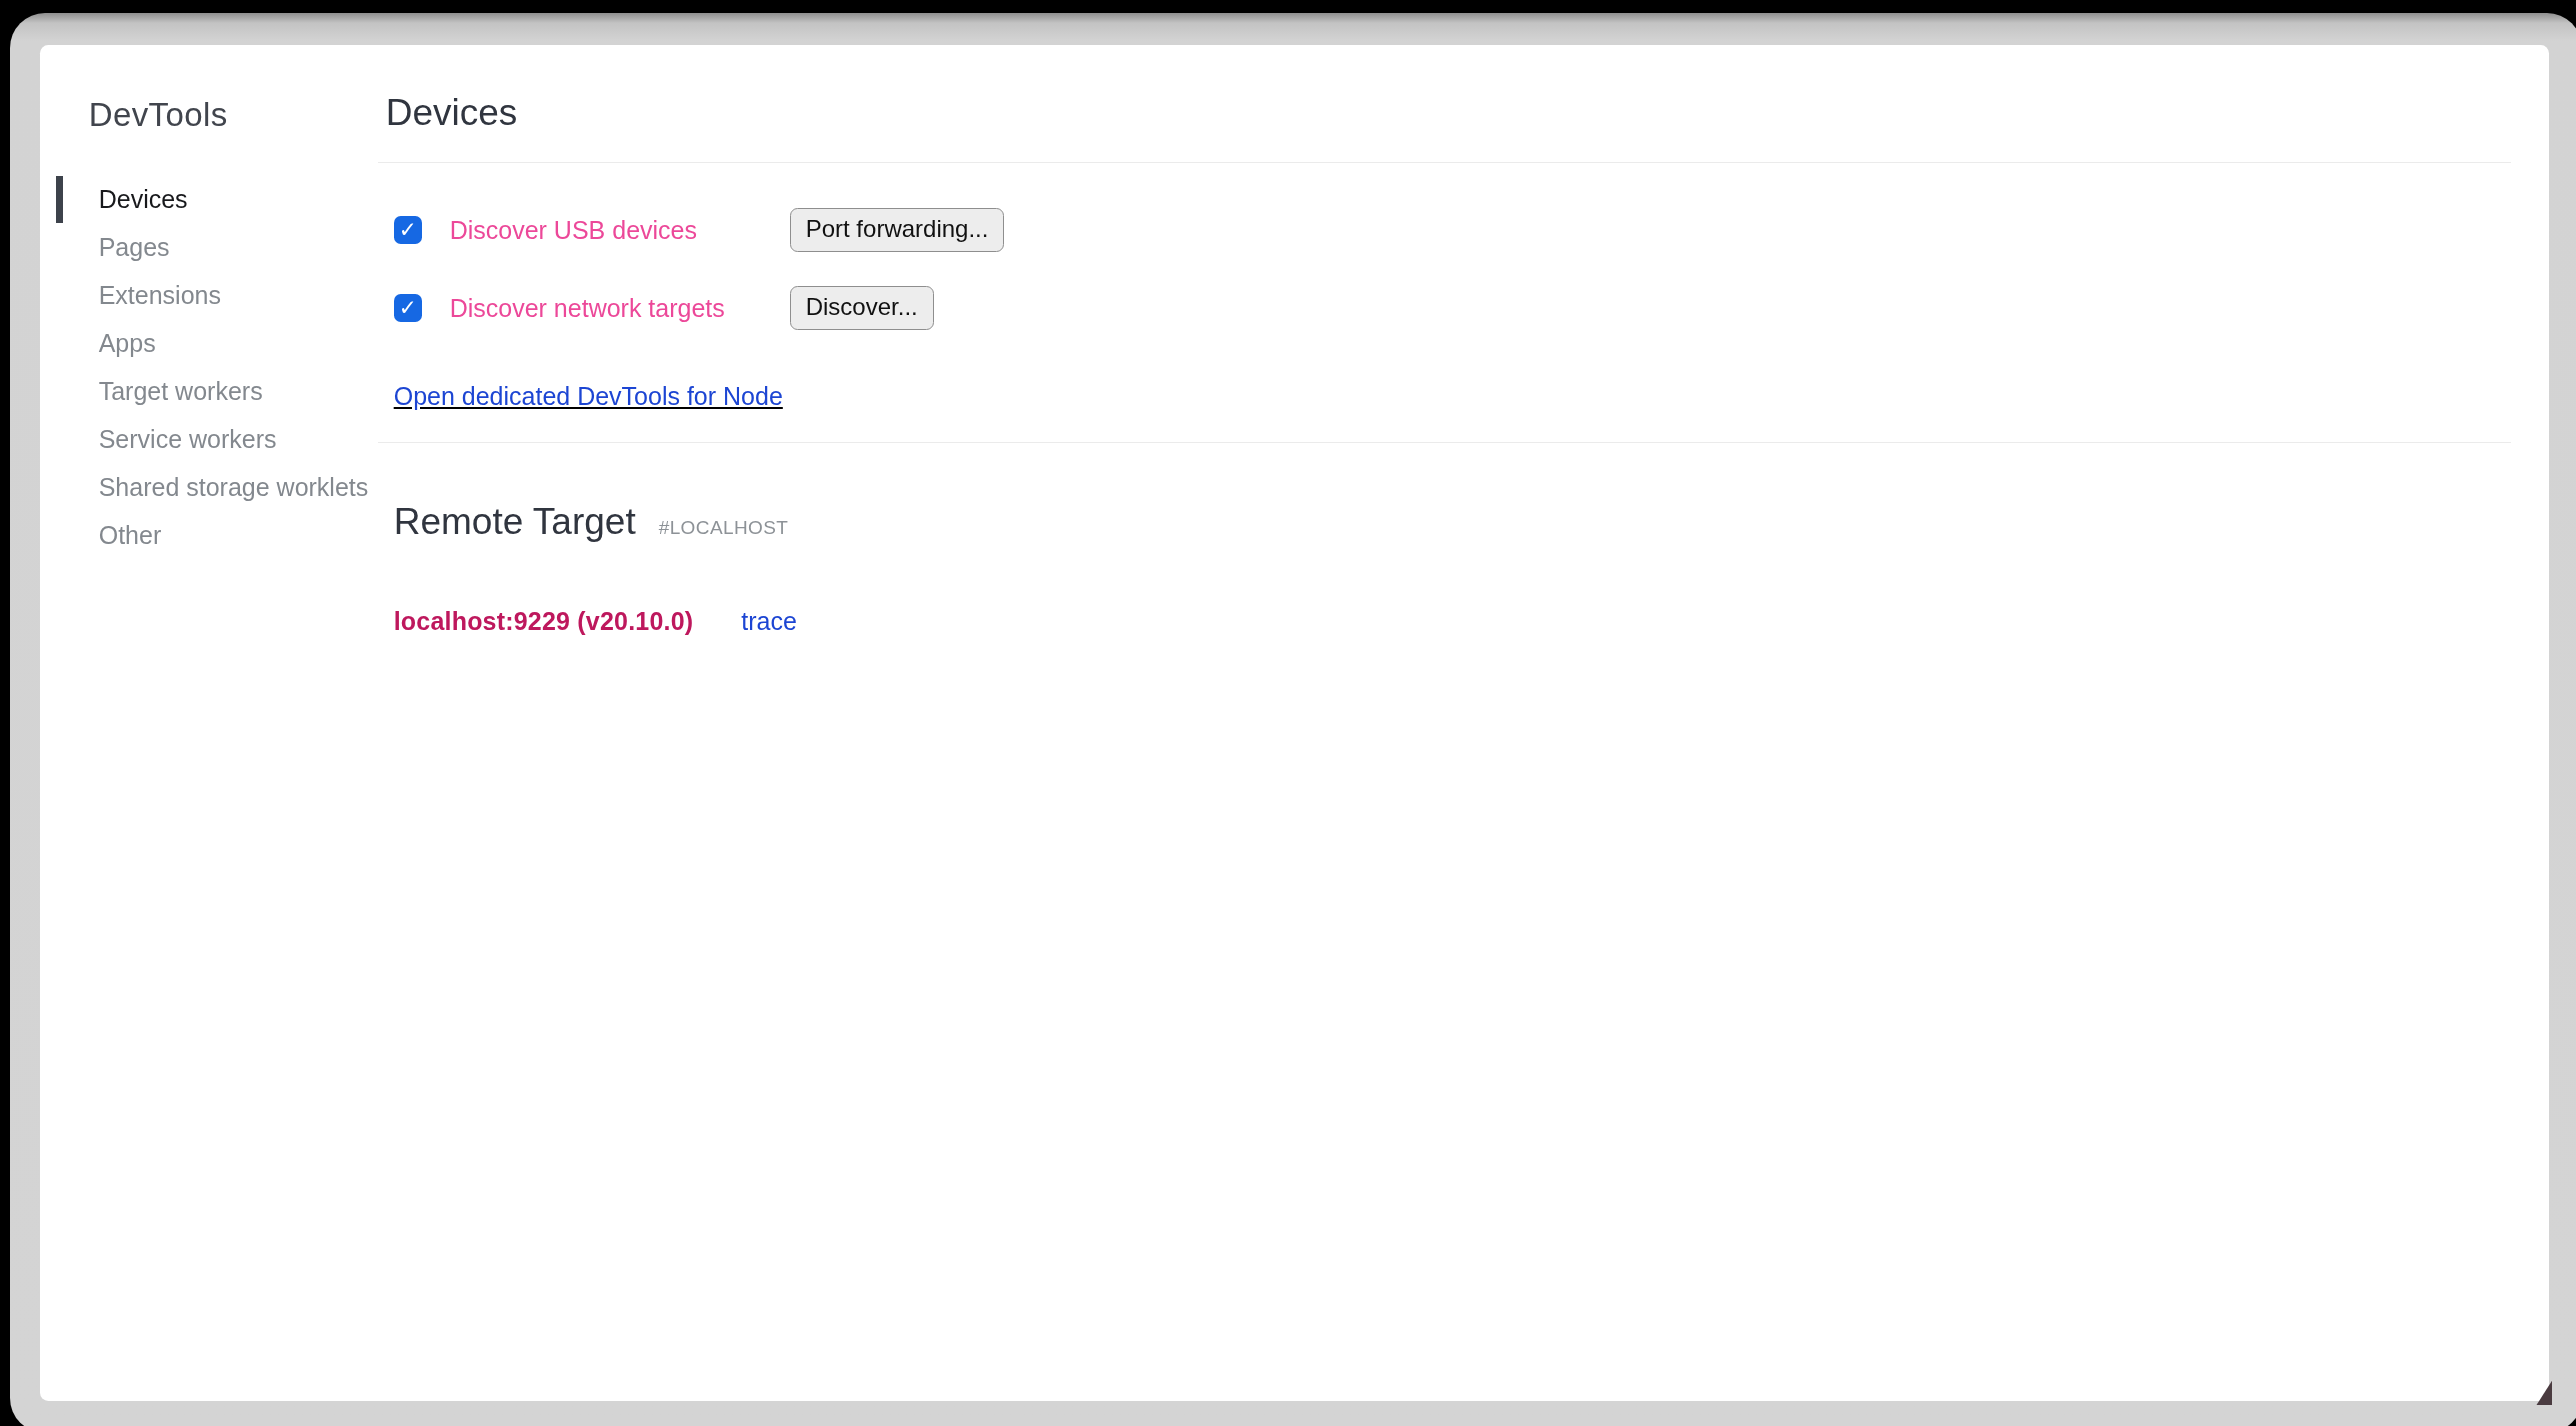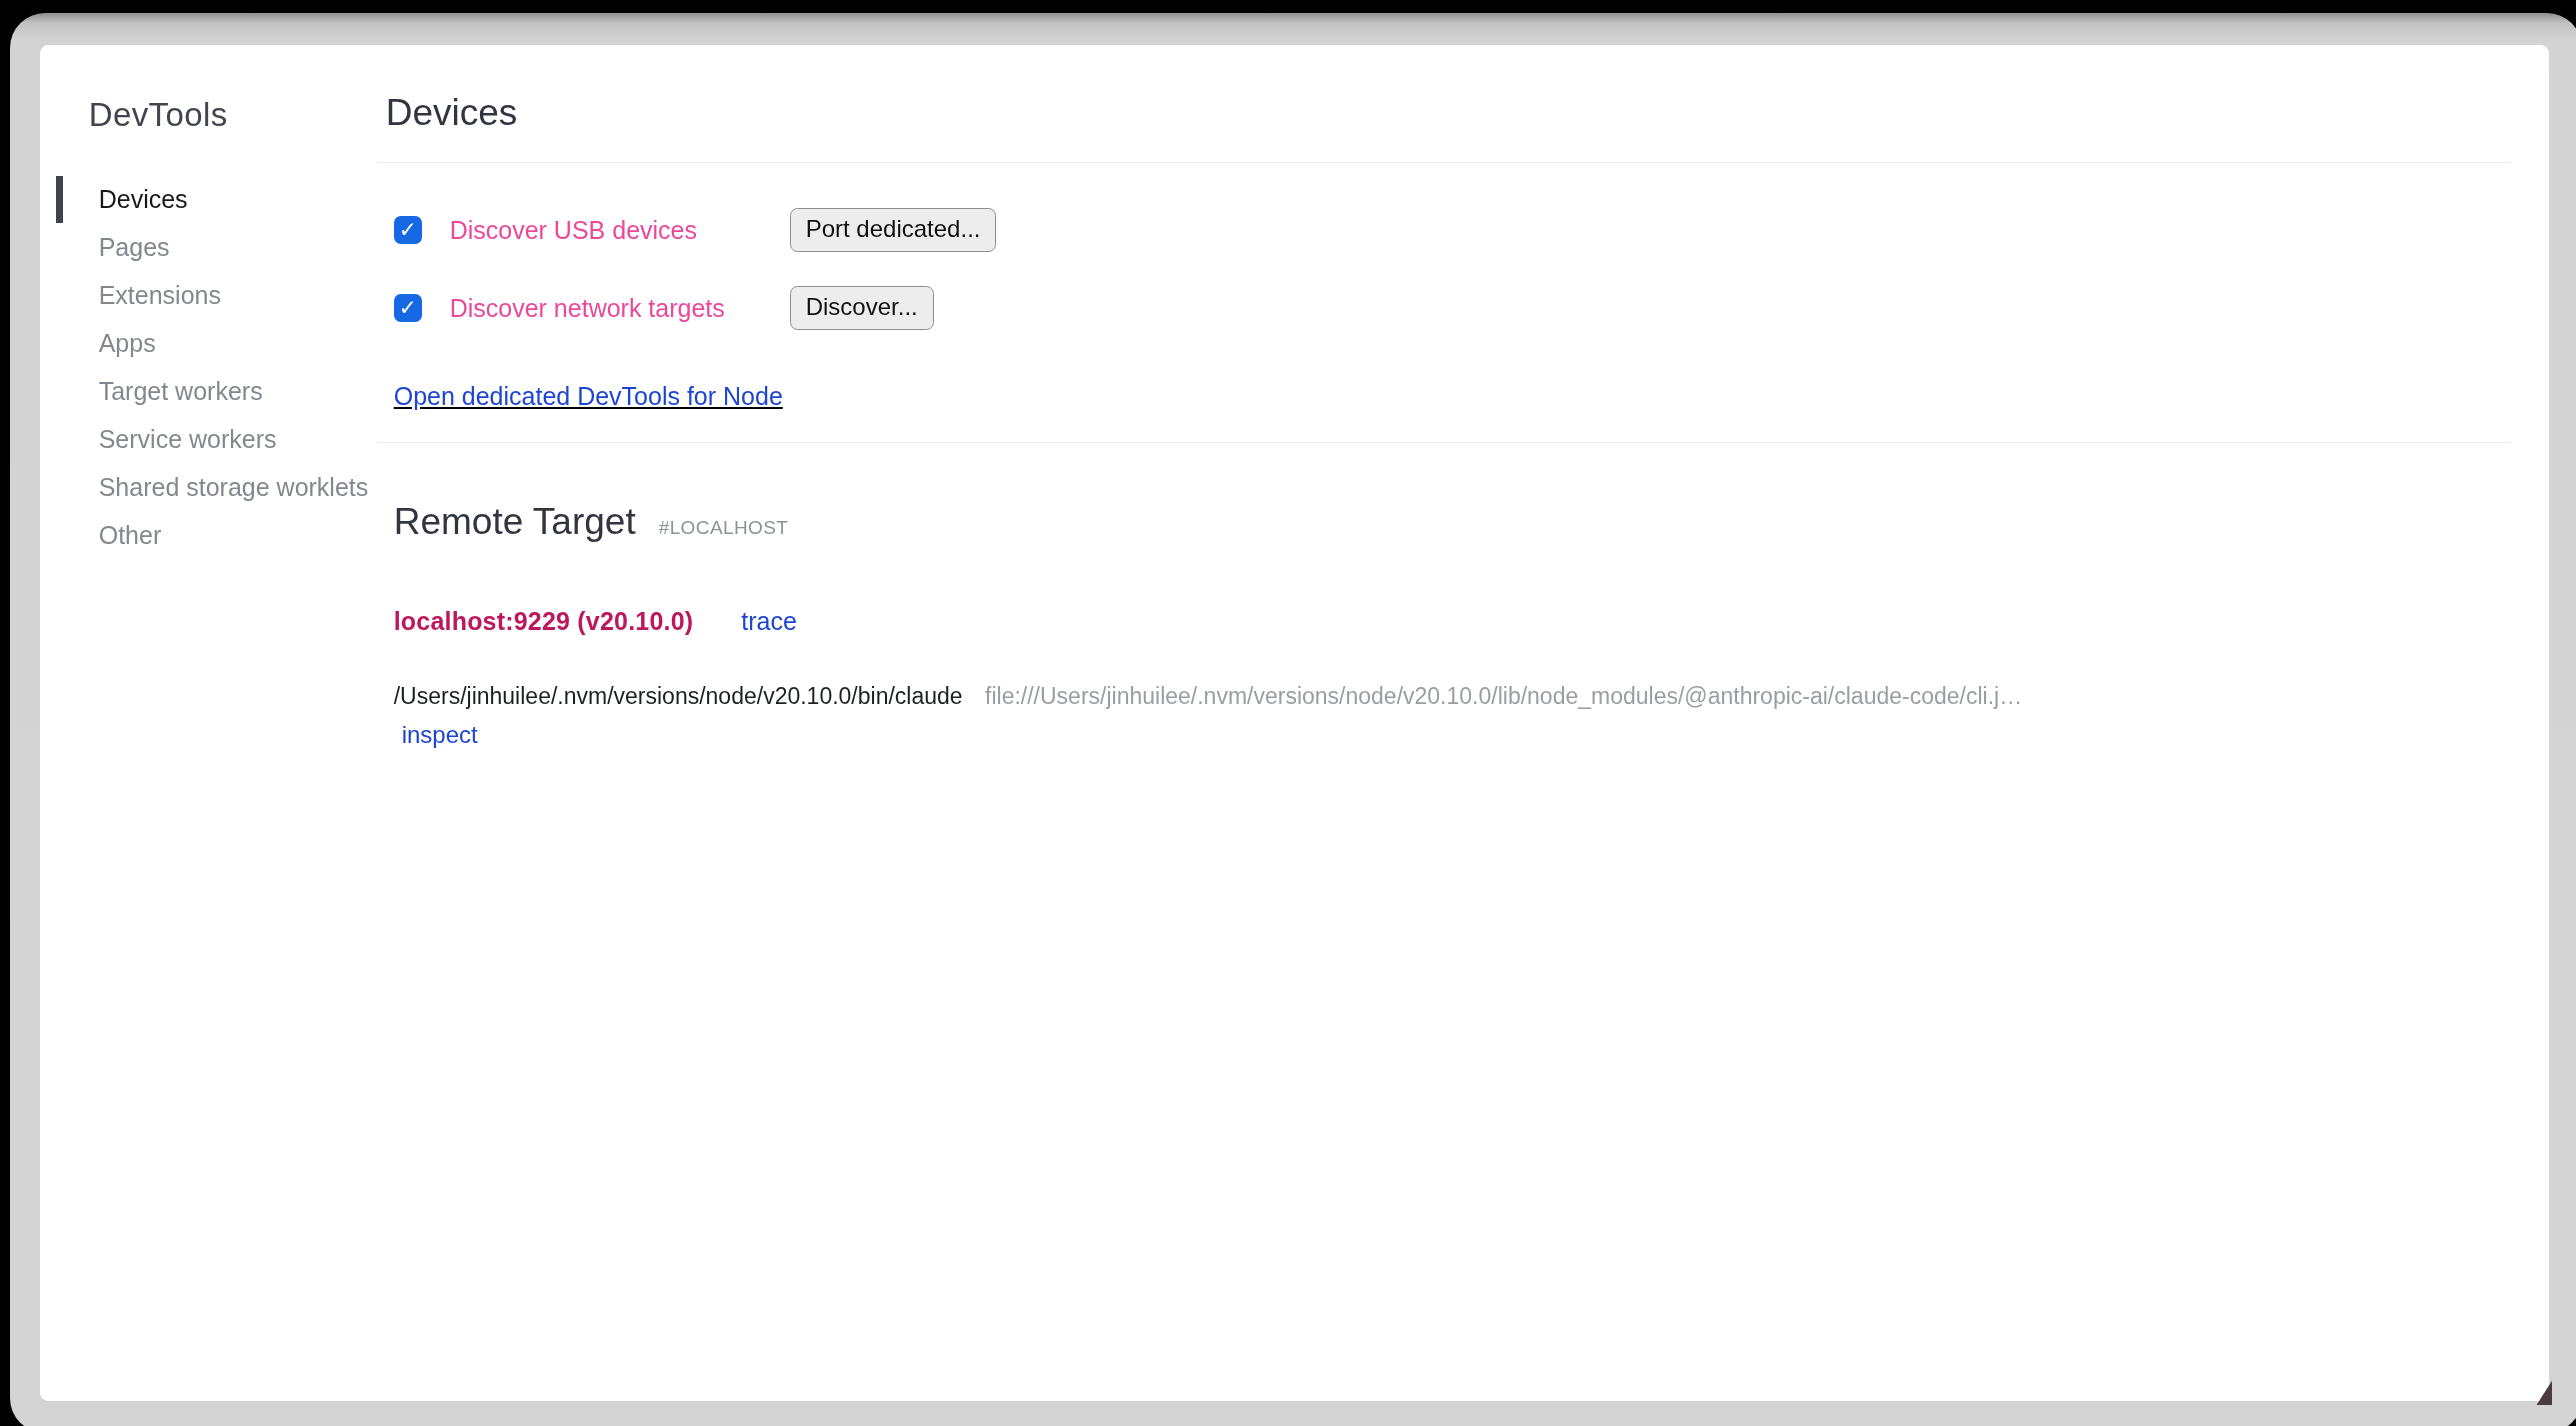--- a/index.html
+++ b/index.html
@@ -205,21 +205,21 @@
 
       <h1 class="section-title devices-title">Devices</h1>
 
       <hr class="rule">
 
       <div class="checkbox-row">
         <div class="check-zone">
           <span class="checkbox">✓</span>
           <span class="checkbox-label">Discover USB devices</span>
         </div>
-        <button class="push-button">Port dedicated...</button>
+        <button class="push-button">Port forwarding...</button>
       </div>
 
       <div class="checkbox-row row2">
         <div class="check-zone">
           <span class="checkbox">✓</span>
           <span class="checkbox-label">Discover network targets</span>
         </div>
         <button class="push-button">Discover...</button>
       </div>
 
@@ -232,26 +232,19 @@
       <div class="remote-title-row">
         <h1 class="section-title">Remote Target</h1>
         <span class="remote-subtitle">#LOCALHOST</span>
       </div>
 
       <div class="target-row">
         <span class="target-name">localhost:9229 (v20.10.0)</span>
         <a class="link">trace</a>
       </div>
 
-      <div class="target-details">
-        <span class="path-dark">/Users/jinhuilee/.nvm/versions/node/v20.10.0/bin/claude</span>
-        <span class="path-gray">file:///Users/jinhuilee/.nvm/versions/node/v20.10.0/lib/node_modules/@anthropic-ai/claude-code/cli.j…</span>
-        <div class="inspect-line">
-          <a class="link">inspect</a>
-        </div>
-      </div>
 
     </div>
   </div>
 
   <div class="corner-cursor"></div>
 </div>
 
 
 </body></html>

